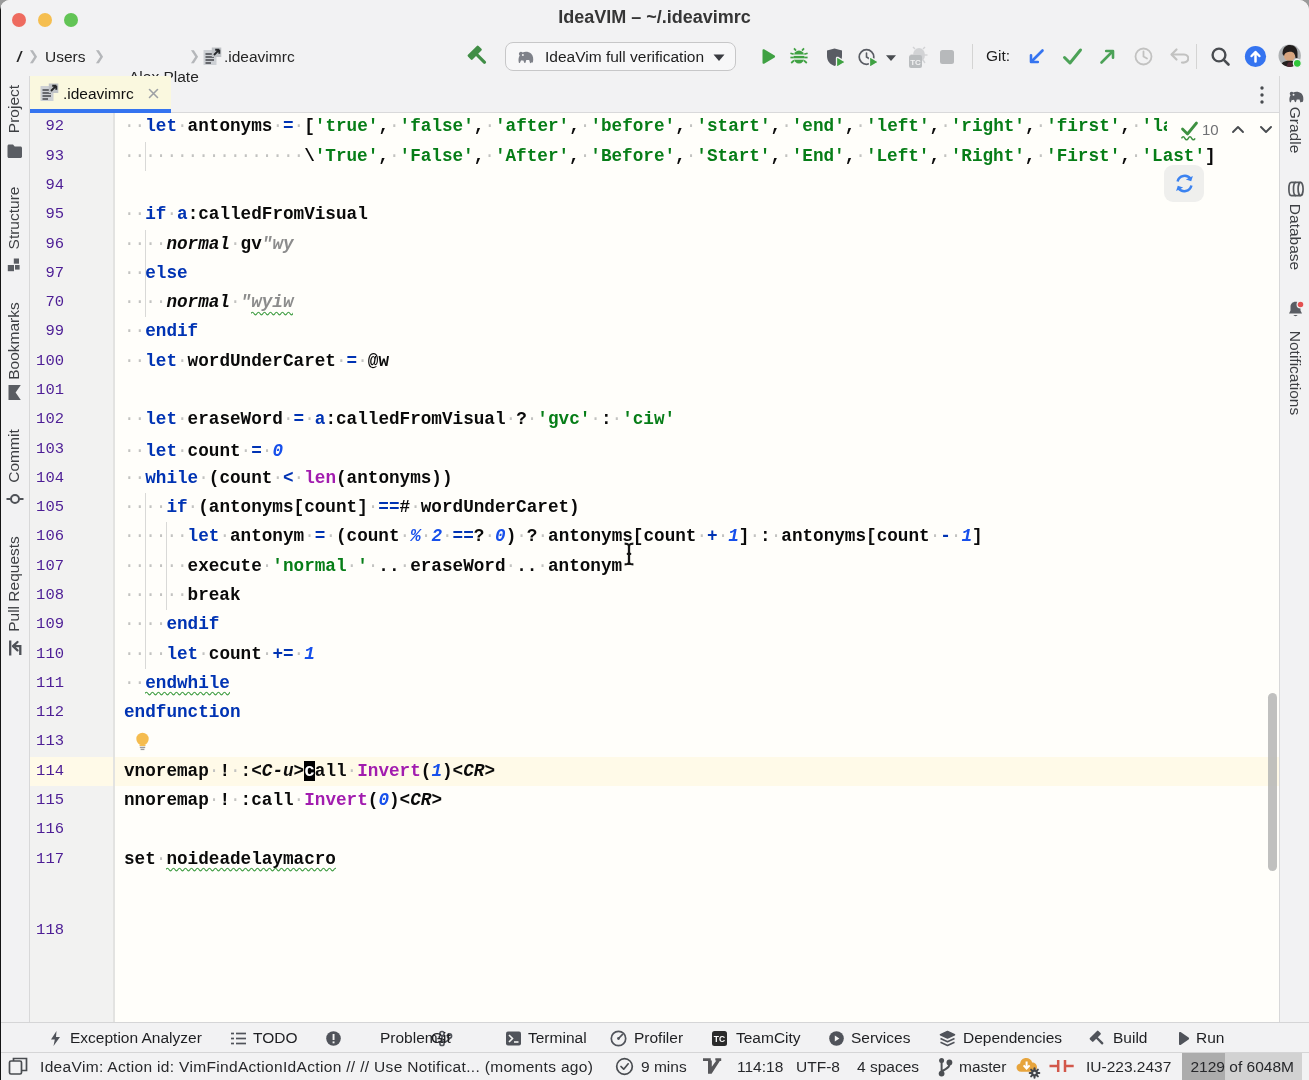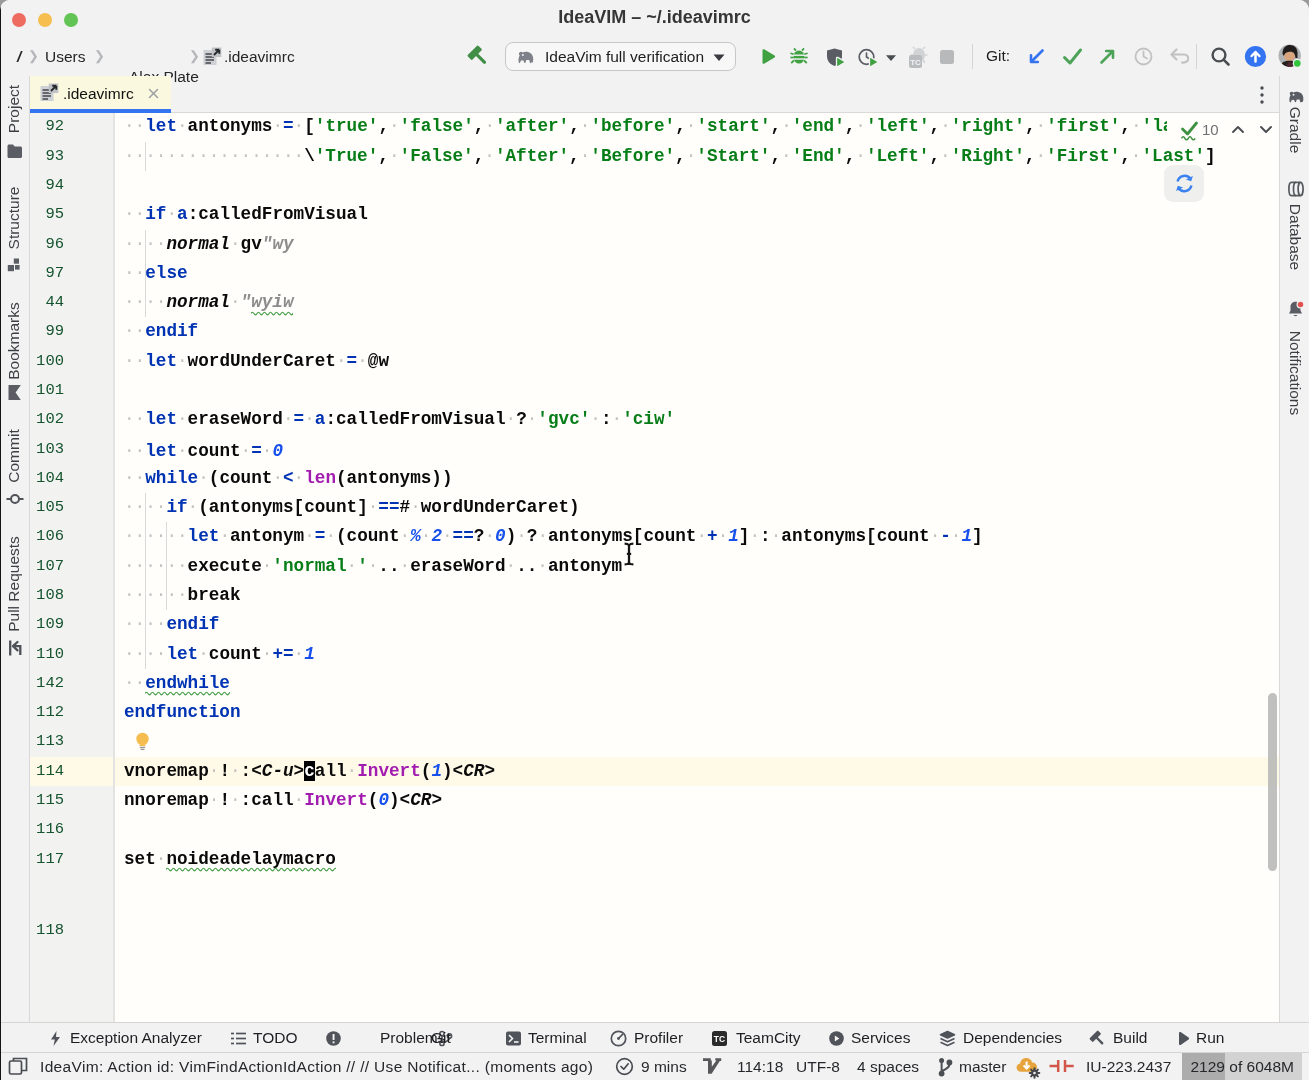--- a/index.html
+++ b/index.html
@@ -24,21 +24,21 @@
 #lbar{left:0;top:76px;width:29px;height:946px;background:#F2F2F3;border-right:1px solid #D8D8D9;box-sizing:content-box;}
 #rbar{left:1279px;top:76px;width:30px;height:946px;background:#F2F2F3;border-left:1px solid #D8D8D9;box-sizing:border-box;}
 .vlabL{transform:rotate(-90deg);transform-origin:center;font-size:15.5px;color:#3D3F43;white-space:nowrap;}
 .vlabR{transform:rotate(90deg);transform-origin:center;font-size:15.5px;color:#3D3F43;white-space:nowrap;}
 
 #gutter{left:30px;top:113px;width:85px;height:909px;background:#F2F2F1;}
 #gutborder{left:113px;top:113px;width:2px;height:909px;background:#E3E3E1;}
 #caretrow{left:30px;top:756.7px;width:1249px;height:29.3px;background:#FFFAE8;}
 #caretrowg{left:30px;top:756.7px;width:85px;height:29.3px;background:#F8F2DF;}
 .cl{position:absolute;left:124px;white-space:pre;font-family:"Liberation Mono",monospace;font-size:17.67px;line-height:29.285px;height:29.285px;color:#0A0A0A;font-weight:bold;letter-spacing:0;}
-.gn{position:absolute;left:30px;width:34px;text-align:right;font-family:"Liberation Mono",monospace;font-size:15.5px;line-height:29.285px;height:29.285px;color:#14532d;}
+.gn{position:absolute;left:30px;width:34px;text-align:right;font-family:"Liberation Mono",monospace;font-size:15.5px;line-height:29.285px;height:29.285px;color:#4c1d95;}
 .cl .k{color:#0033B3;}
 .cl .s{color:#067D17;}
 .cl .n{color:#1750EB;font-style:italic;}
 .cl .f{color:#a21caf;}
 .cl .g{color:#8C8C8C;font-style:italic;}
 .cl .i{font-style:italic;}
 .cl .w{color:#C3C3C1;font-weight:normal;}
 .cl .cur{background:#000;color:#FFF;}
 .iguide{position:absolute;width:1px;background:#D9D9D7;}
 
@@ -261,21 +261,21 @@
 <div class="gn" style="top:141.7px">93</div>
 <div class="cl" style="top:171.0px"></div>
 <div class="gn" style="top:171.0px">94</div>
 <div class="cl" style="top:200.3px"><span class="w">··</span><span class="k">if</span><span class="w">·</span><span class="k">a</span>:calledFromVisual</div>
 <div class="gn" style="top:200.3px">95</div>
 <div class="cl" style="top:229.5px"><span class="w">····</span><span class="i">normal</span><span class="w">·</span>gv<span class="g">"wy</span></div>
 <div class="gn" style="top:229.5px">96</div>
 <div class="cl" style="top:258.8px"><span class="w">··</span><span class="k">else</span></div>
 <div class="gn" style="top:258.8px">97</div>
 <div class="cl" style="top:288.1px"><span class="w">····</span><span class="i">normal</span><span class="w">·</span><span class="g">"wyiw</span></div>
-<div class="gn" style="top:288.1px">44</div>
+<div class="gn" style="top:288.1px">70</div>
 <div class="cl" style="top:317.4px"><span class="w">··</span><span class="k">endif</span></div>
 <div class="gn" style="top:317.4px">99</div>
 <div class="cl" style="top:346.7px"><span class="w">··</span><span class="k">let</span><span class="w">·</span>wordUnderCaret<span class="w">·</span><span class="k">=</span><span class="w">·</span>@w</div>
 <div class="gn" style="top:346.7px">100</div>
 <div class="cl" style="top:376.0px"></div>
 <div class="gn" style="top:376.0px">101</div>
 <div class="cl" style="top:405.2px"><span class="w">··</span><span class="k">let</span><span class="w">·</span>eraseWord<span class="w">·</span><span class="k">=</span><span class="w">·</span><span class="k">a</span>:calledFromVisual<span class="w">·</span>?<span class="w">·</span><span class="s">'gvc'</span><span class="w">·</span>:<span class="w">·</span><span class="s">'ciw'</span></div>
 <div class="gn" style="top:405.2px">102</div>
 <div class="cl" style="top:437px"><span class="w">··</span><span class="k">let</span><span class="w">·</span>count<span class="w">·</span><span class="k">=</span><span class="w">·</span><span class="n">0</span></div>
 <div class="gn" style="top:434.5px">103</div>
@@ -287,21 +287,21 @@
 <div class="gn" style="top:522.4px">106</div>
 <div class="cl" style="top:551.7px"><span class="w">······</span>execute<span class="w">·</span><span class="s">'normal</span><span class="w">·</span><span class="s">'</span><span class="w">·</span>..<span class="w">·</span>eraseWord<span class="w">·</span>..<span class="w">·</span>antonym</div>
 <div class="gn" style="top:551.7px">107</div>
 <div class="cl" style="top:581.0px"><span class="w">······</span>break</div>
 <div class="gn" style="top:581.0px">108</div>
 <div class="cl" style="top:610.2px"><span class="w">····</span><span class="k">endif</span></div>
 <div class="gn" style="top:610.2px">109</div>
 <div class="cl" style="top:639.5px"><span class="w">····</span><span class="k">let</span><span class="w">·</span>count<span class="w">·</span><span class="k">+=</span><span class="w">·</span><span class="n">1</span></div>
 <div class="gn" style="top:639.5px">110</div>
 <div class="cl" style="top:668.8px"><span class="w">··</span><span class="k">endwhile</span></div>
-<div class="gn" style="top:668.8px">142</div>
+<div class="gn" style="top:668.8px">111</div>
 <div class="cl" style="top:698.1px"><span class="k">endfunction</span></div>
 <div class="gn" style="top:698.1px">112</div>
 <div class="cl" style="top:727.4px"></div>
 <div class="gn" style="top:727.4px">113</div>
 <div class="cl" style="top:756.7px">vnoremap<span class="w">·</span>!<span class="w">·</span>:<span class="i">&lt;C-u&gt;</span><span class="cur">c</span>all<span class="w">·</span><span class="f">Invert</span>(<span class="n">1</span>)<span class="i">&lt;CR&gt;</span></div>
 <div class="gn" style="top:756.7px">114</div>
 <div class="cl" style="top:786.0px">nnoremap<span class="w">·</span>!<span class="w">·</span>:call<span class="w">·</span><span class="f">Invert</span>(<span class="n">0</span>)<span class="i">&lt;CR&gt;</span></div>
 <div class="gn" style="top:786.0px">115</div>
 <div class="cl" style="top:815.2px"></div>
 <div class="gn" style="top:815.2px">116</div>

